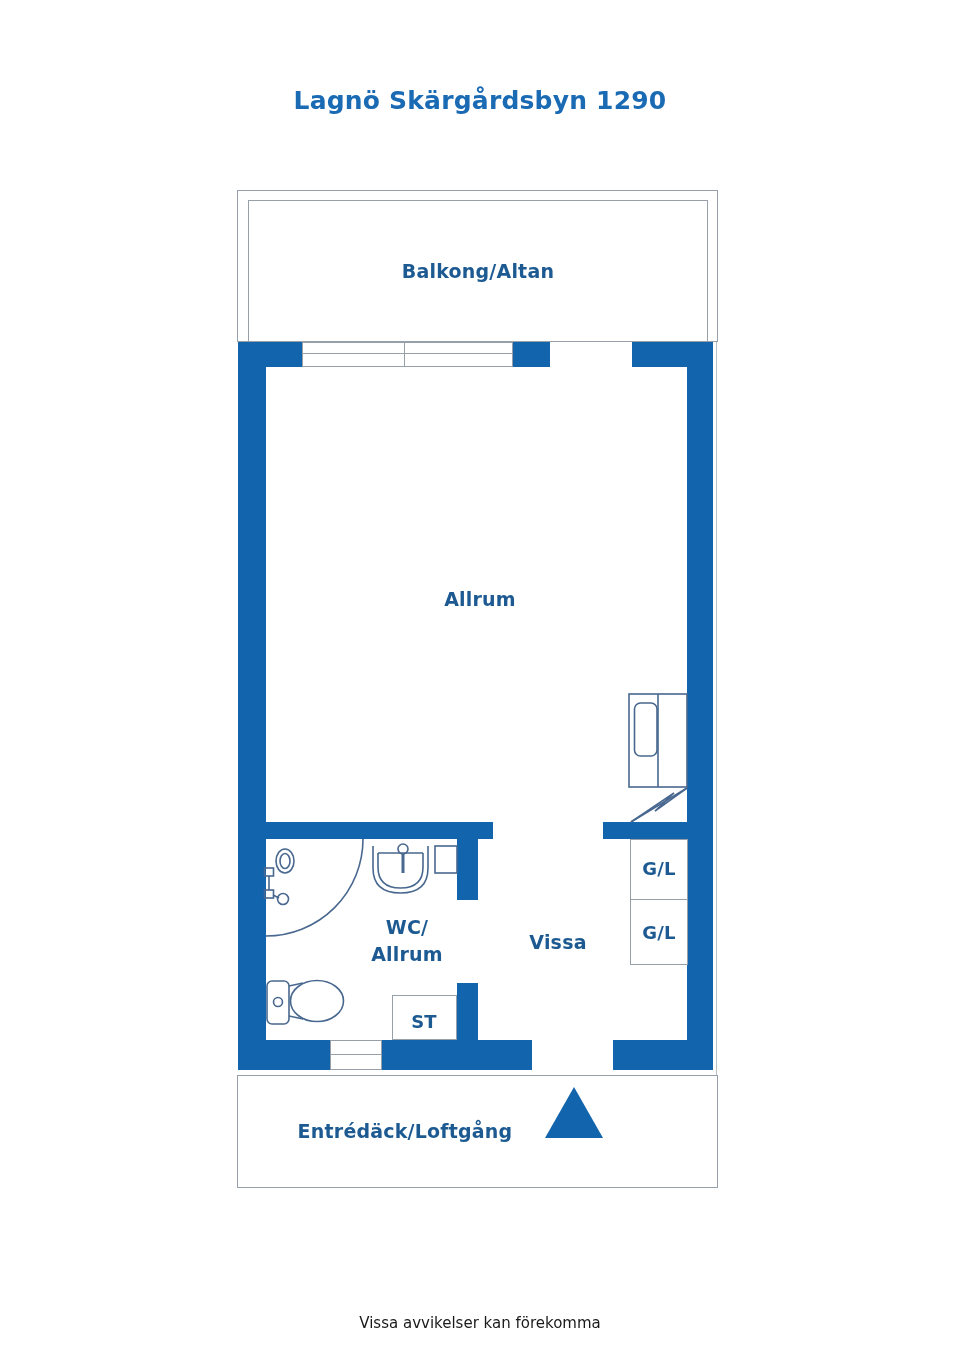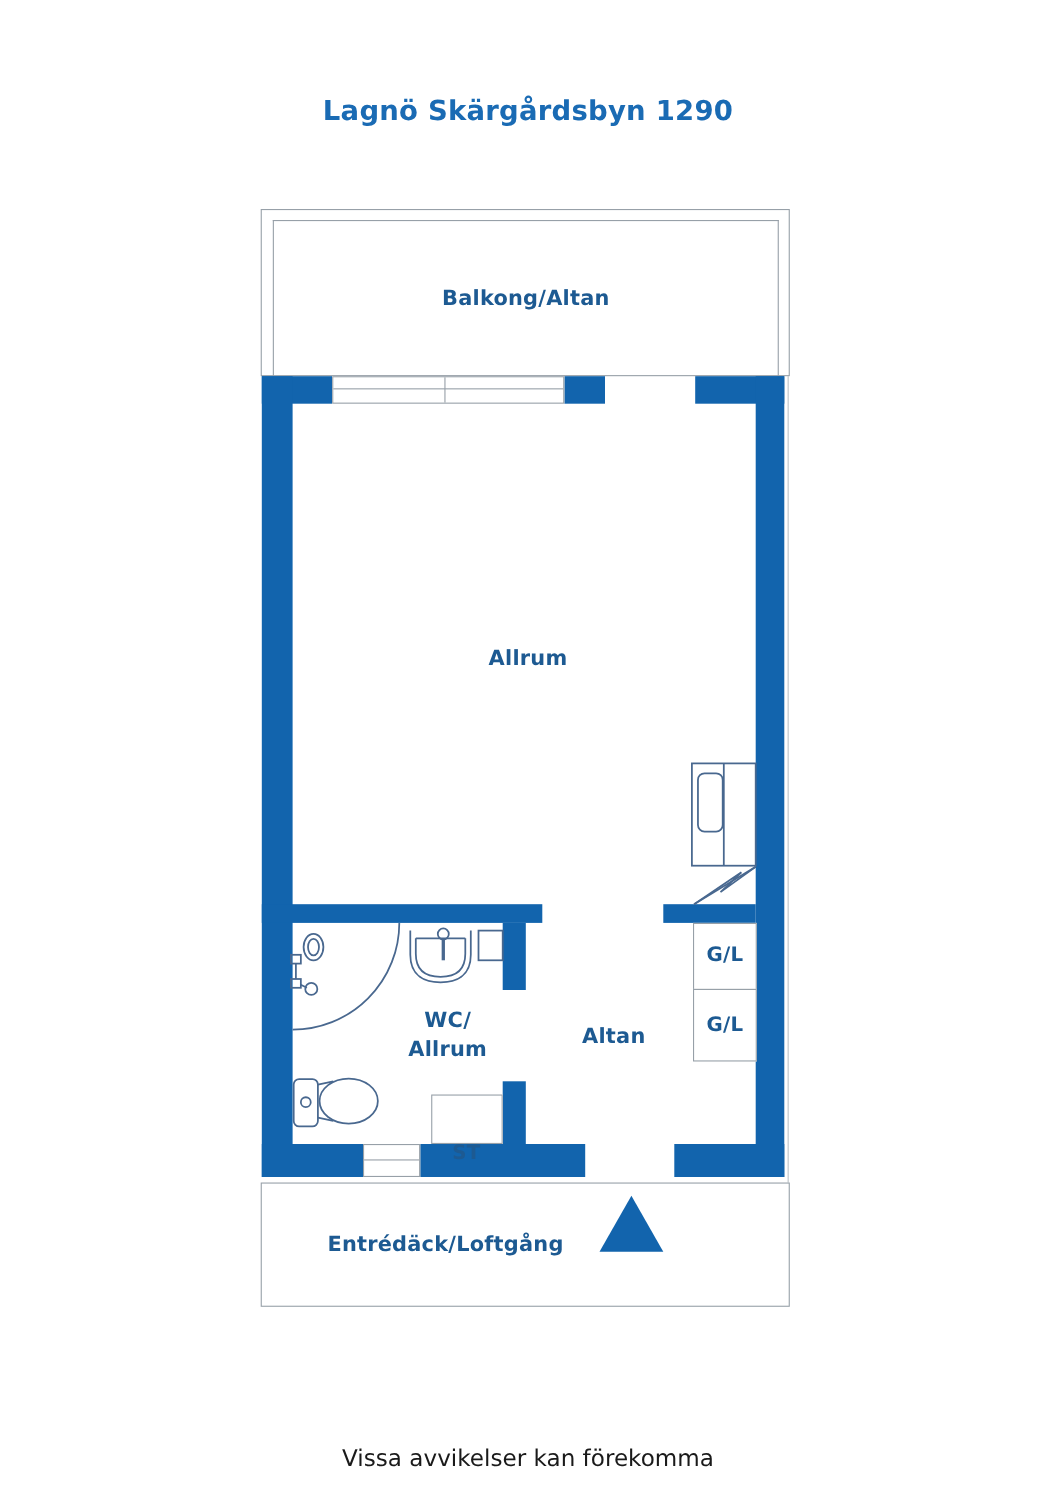--- a/index.html
+++ b/index.html
@@ -91,21 +91,21 @@
   }
   .lbl-lg { font-size: 19px; }
   .lbl-md { font-size: 18px; }
   .lbl-multi { line-height: 1.4; }
 
   .disclaimer {
     position: absolute;
     left: 0; top: 1314px;
     width: 960px;
     text-align: center;
-    font-size: 21px;
+    font-size: 15px;
     color: var(--disclaimer-text, #1a1a1a);
   }
 
   
   svg.fixtures {
     position: absolute;
     left: 0; top: 0;
     width: 960px; height: 1358px;
     pointer-events: none;
   }
@@ -198,20 +198,20 @@
 
     <polygon class="filled-arrow" points="574,1087 545,1138 603,1138"></polygon>
   </svg>
 
   <div class="room-label lbl-lg" style="left:478px; top:271px;">Balkong/Altan</div>
   <div class="room-label lbl-lg" style="left:480px; top:570px;margin-top:29px;">Allrum</div>
   <div class="room-label lbl-lg lbl-multi" style="left:407px; top:941px;">
     <div>WC/</div>
     <div>Allrum</div>
   </div>
-  <div class="room-label lbl-lg" style="left:558px; top:942px;">Altan</div>
+  <div class="room-label lbl-lg" style="left:558px; top:942px;">Vissa</div>
   <div class="room-label lbl-md" style="left:659px; top:868px;">G/L</div>
   <div class="room-label lbl-md" style="left:659px; top:932px;">G/L</div>
-  <div class="room-label lbl-md" style="left:424px; top:1048px;">ST</div>
+  <div class="room-label lbl-md" style="left:424px; top:1021px;">ST</div>
   <div class="room-label lbl-lg" style="left:405px; top:1131px;text-align:center;">Entrédäck/Loftgång</div>
 </div>
 
 <div class="disclaimer">Vissa avvikelser kan förekomma</div>
 
 </body></html>

